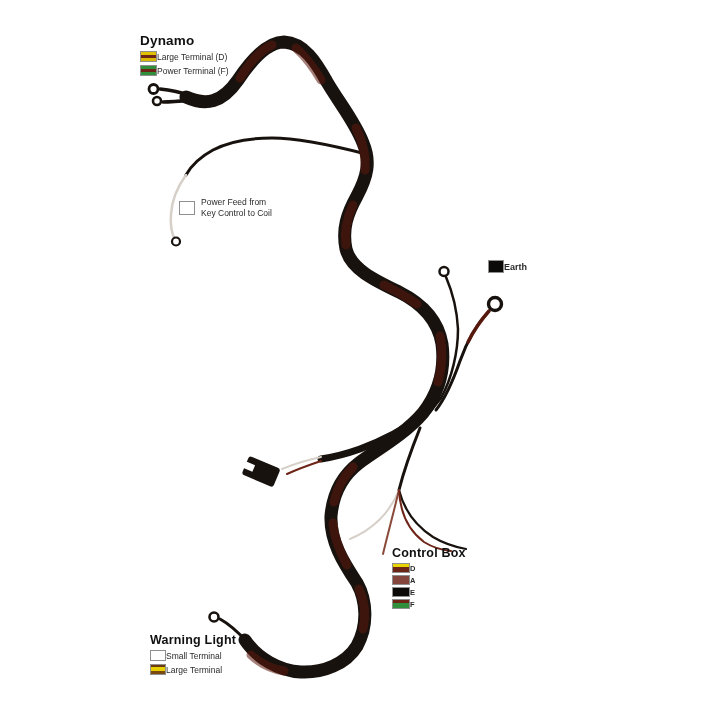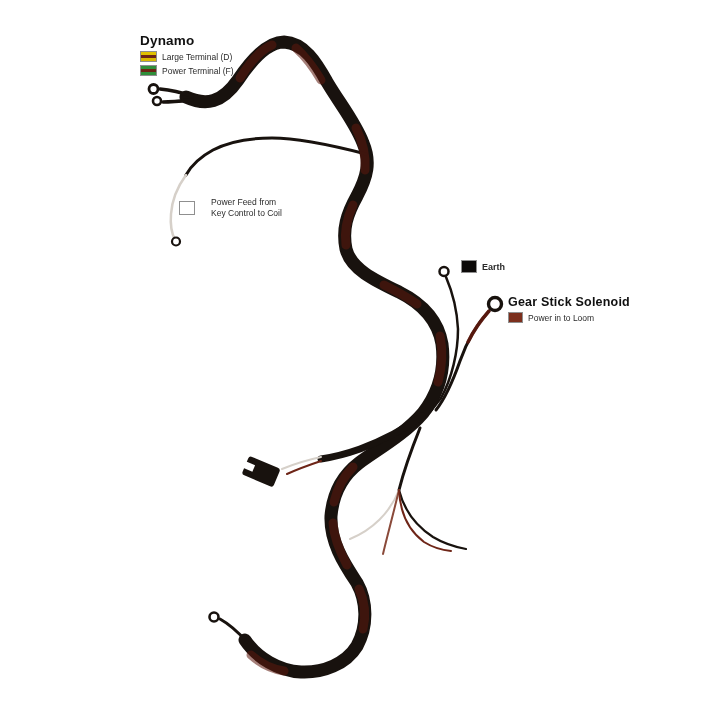--- a/index.html
+++ b/index.html
@@ -2,25 +2,25 @@
 <html><head>
 <meta charset="utf-8">
 <style>
   html,body{margin:0;padding:0;background:#ffffff;}
   #canvas{position:relative;width:713px;height:713px;background:#ffffff;overflow:hidden;
           font-family:"Liberation Sans","DejaVu Sans",sans-serif;}
   svg{position:absolute;left:0;top:0;}
   .legend{position:absolute;color:#1c1c1c;}
   .lg-title{font-weight:bold;font-size:12.5px;color:#101010;margin-bottom:3px;white-space:nowrap;letter-spacing:.2px;}
   .lg-title.big{font-size:13.5px;}
-  .lg-row{display:flex;align-items:center;gap:5px;margin-bottom:3px;}
+  .lg-row{display:flex;align-items:center;margin-bottom:3px;}
   .sw{display:inline-block;width:17px;height:11px;border:1px solid #8f8f8f;box-sizing:border-box;flex:0 0 auto;}
   .lg-label{font-size:8.5px;white-space:nowrap;color:#2a2a2a;}
   .lg-label.bold{font-weight:bold;font-size:9px;}
-  .pf-row{display:flex;align-items:center;gap:16px;}
+  .pf-row{display:flex;align-items:center;gap:6px;}
   .pf-text{font-size:8.5px;line-height:1.35;color:#2a2a2a;white-space:nowrap;}
   .cb .lg-row{margin-bottom:2px;}
   .cb .sw{width:18px;height:10px;}
   .cb .lg-label{font-weight:bold;font-size:7.5px;}
   .ks .sw{width:16px;height:12px;}
   .wl .sw{width:16px;height:11px;}
   .gs .sw{width:15px;height:11px;}
   .earth-sw{width:16px;height:13px;}
 </style>
 </head>
@@ -101,31 +101,54 @@
   <div class="legend" style="left:179px;top:197px;">
     <div class="pf-row">
       <span class="sw" style="width: 16px; height: 14px; background: rgb(255, 255, 255);"></span>
       <span class="pf-text">
         <span>Power Feed from</span><br>
         <span>Key Control to Coil</span>
       </span>
     </div>
   </div>
 
-  <div class="legend" style="left:461px;top:260px;">
+  <div class="legend" style="left:488px;top:260px;">
     <div class="lg-row">
       <span class="sw earth-sw" style="background: rgb(12, 10, 9);"></span>
       <span class="lg-label bold">Earth</span>
     </div>
   </div>
 
-  <div class="legend gs" style="left:508px;top:295px;">
-    <div class="lg-title">Gear Stick Solenoid</div>
+
+
+  <div class="legend cb" style="left:392px;top:546px;">
+    <div class="lg-title">Control Box</div>
     <div class="lg-row">
-      <span class="sw" style="background: rgb(124, 47, 29);"></span>
-      <span class="lg-label">Power in to Loom</span>
+      <span class="sw" style="background: linear-gradient(rgb(232, 212, 0) 0px, rgb(232, 212, 0) 38%, rgb(107, 36, 21) 38%, rgb(107, 36, 21) 100%);"></span>
+      <span class="lg-label">D</span>
+    </div>
+    <div class="lg-row">
+      <span class="sw" style="background: rgb(132, 69, 60);"></span>
+      <span class="lg-label">A</span>
+    </div>
+    <div class="lg-row">
+      <span class="sw" style="background: rgb(12, 10, 9);"></span>
+      <span class="lg-label">E</span>
+    </div>
+    <div class="lg-row">
+      <span class="sw" style="background: linear-gradient(rgb(107, 36, 21) 0px, rgb(107, 36, 21) 40%, rgb(47, 143, 58) 40%, rgb(47, 143, 58) 100%);"></span>
+      <span class="lg-label">F</span>
     </div>
   </div>
 
-
-
+  <div class="legend wl" style="left:150px;top:633px;">
+    <div class="lg-title">Warning Light</div>
+    <div class="lg-row">
+      <span class="sw" style="background: rgb(255, 255, 255);"></span>
+      <span class="lg-label">Small Terminal</span>
+    </div>
+    <div class="lg-row">
+      <span class="sw" style="background: linear-gradient(rgb(107, 58, 16) 0px, rgb(107, 58, 16) 22%, rgb(232, 207, 0) 22%, rgb(232, 207, 0) 72%, rgb(122, 74, 16) 72%, rgb(122, 74, 16) 100%);"></span>
+      <span class="lg-label">Large Terminal</span>
+    </div>
+  </div>
 
 </div>
 
 </body></html>

